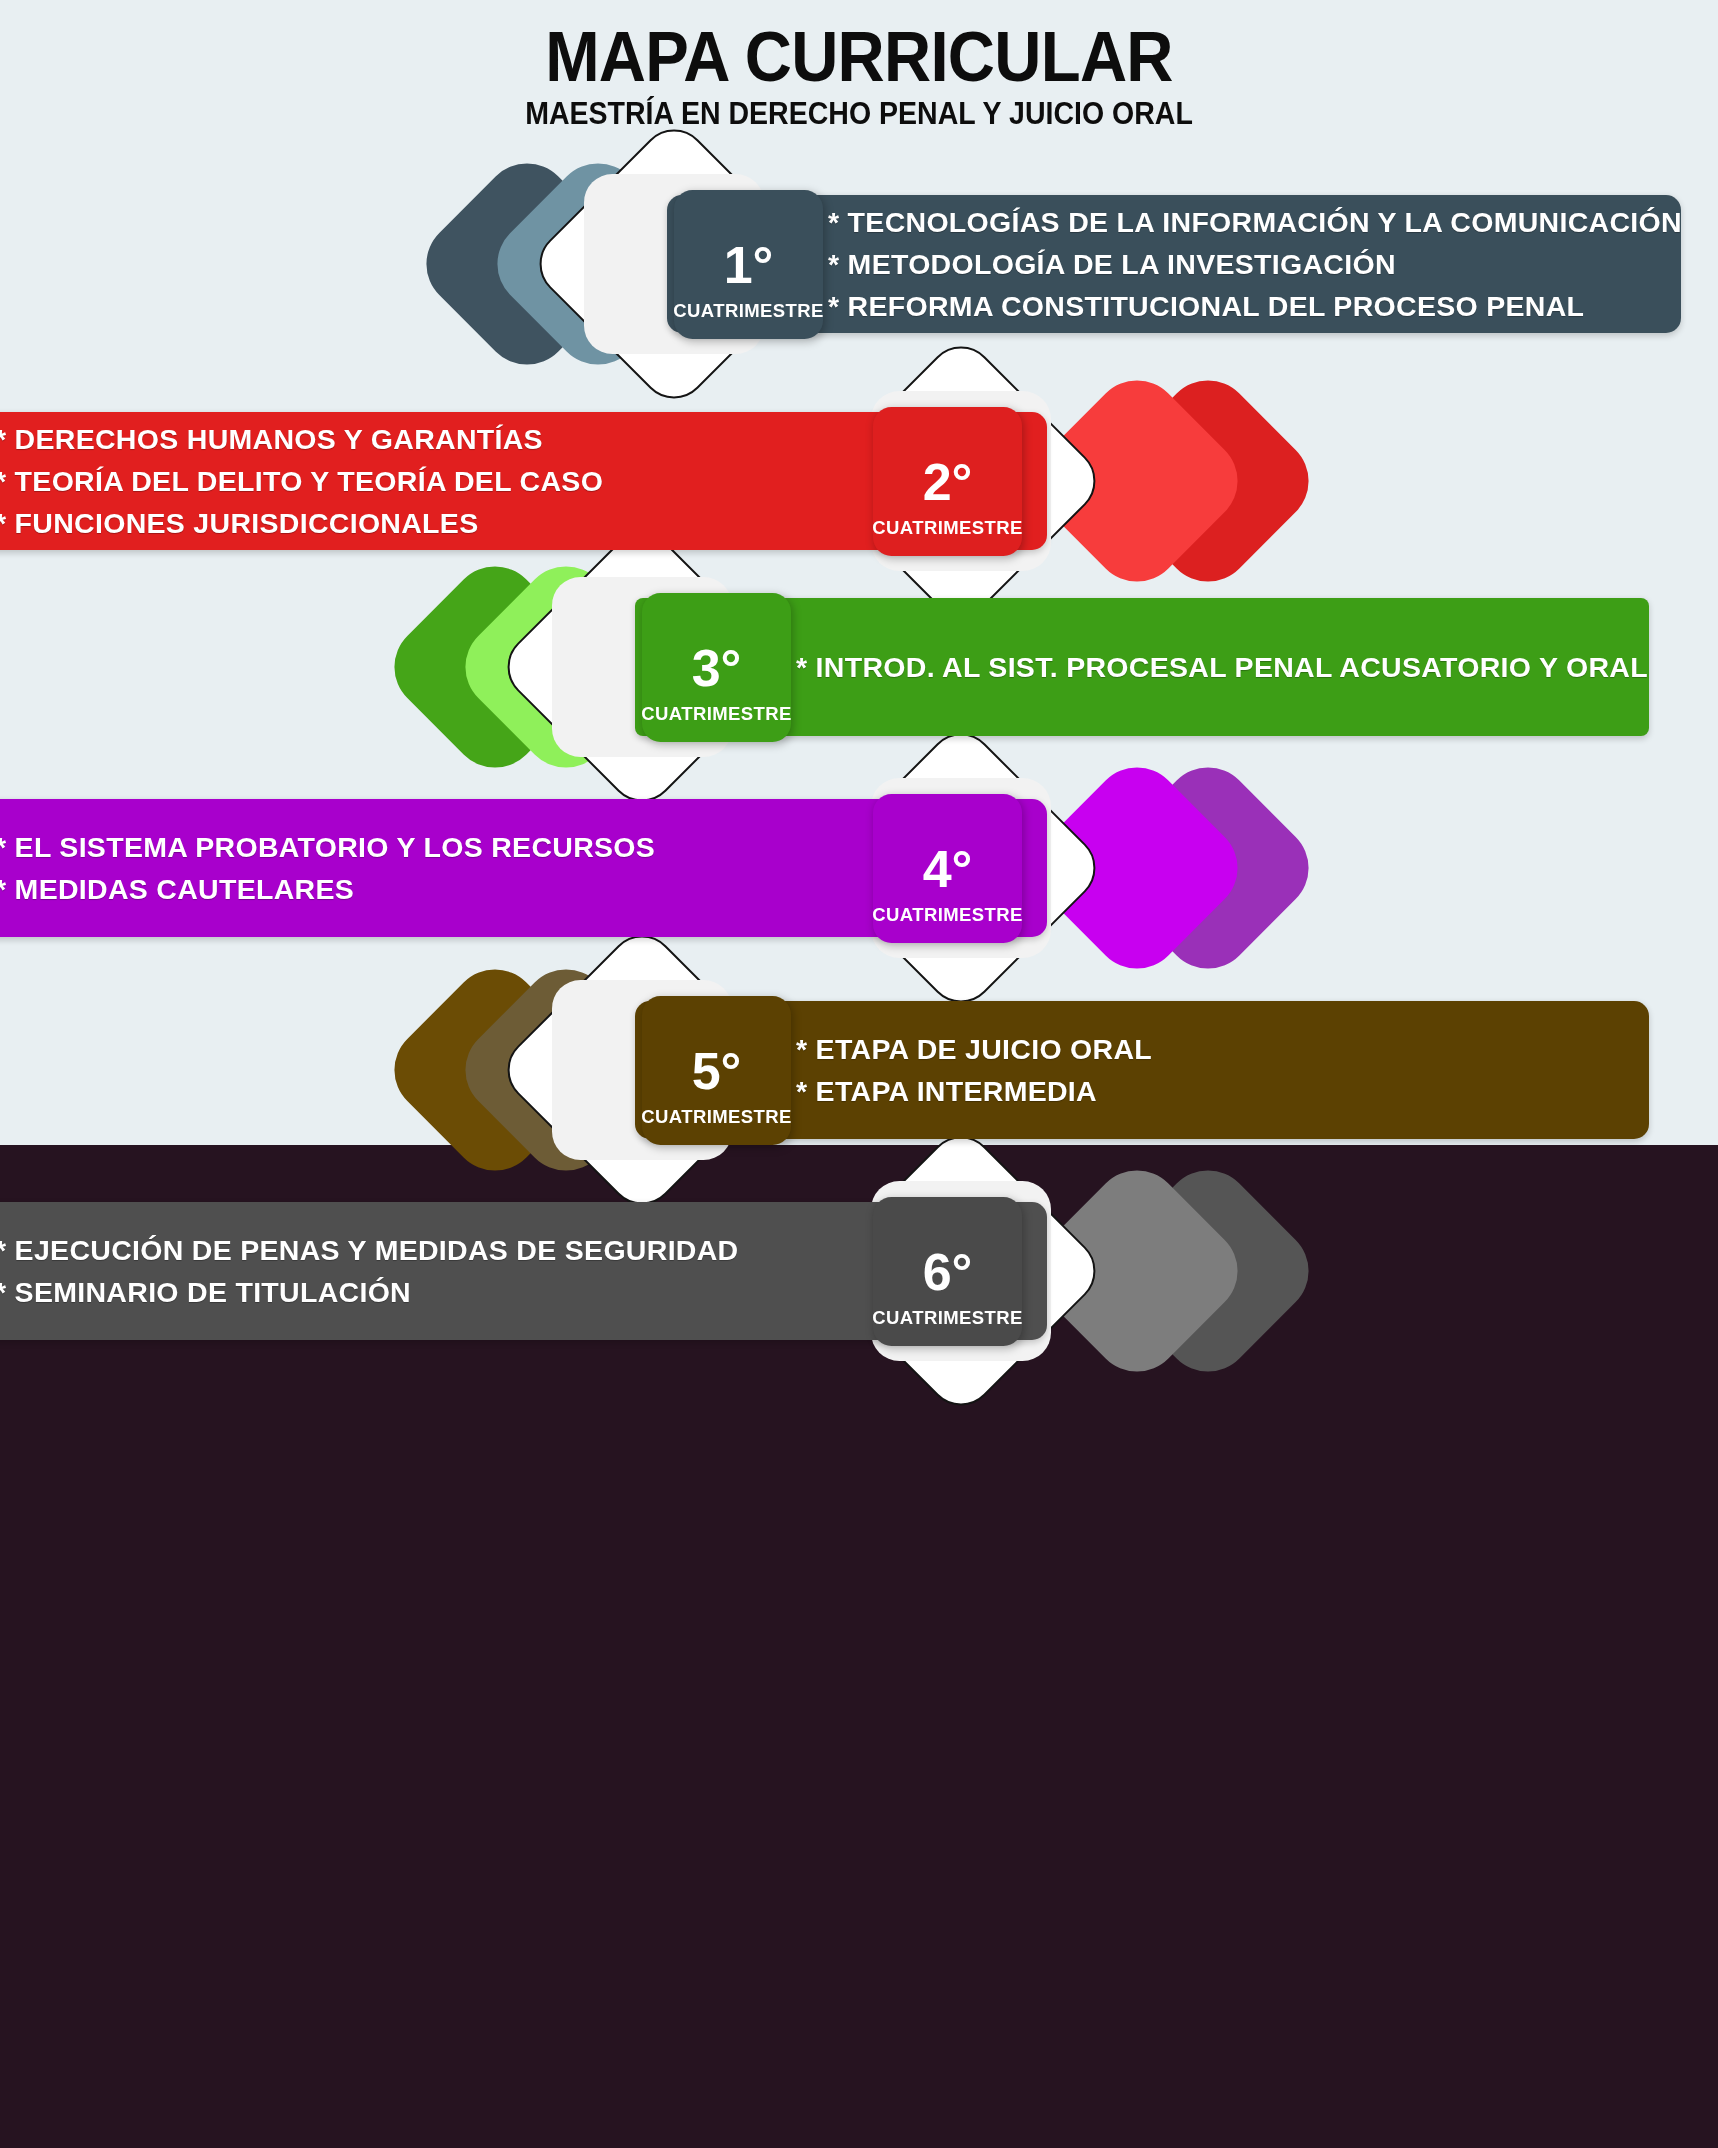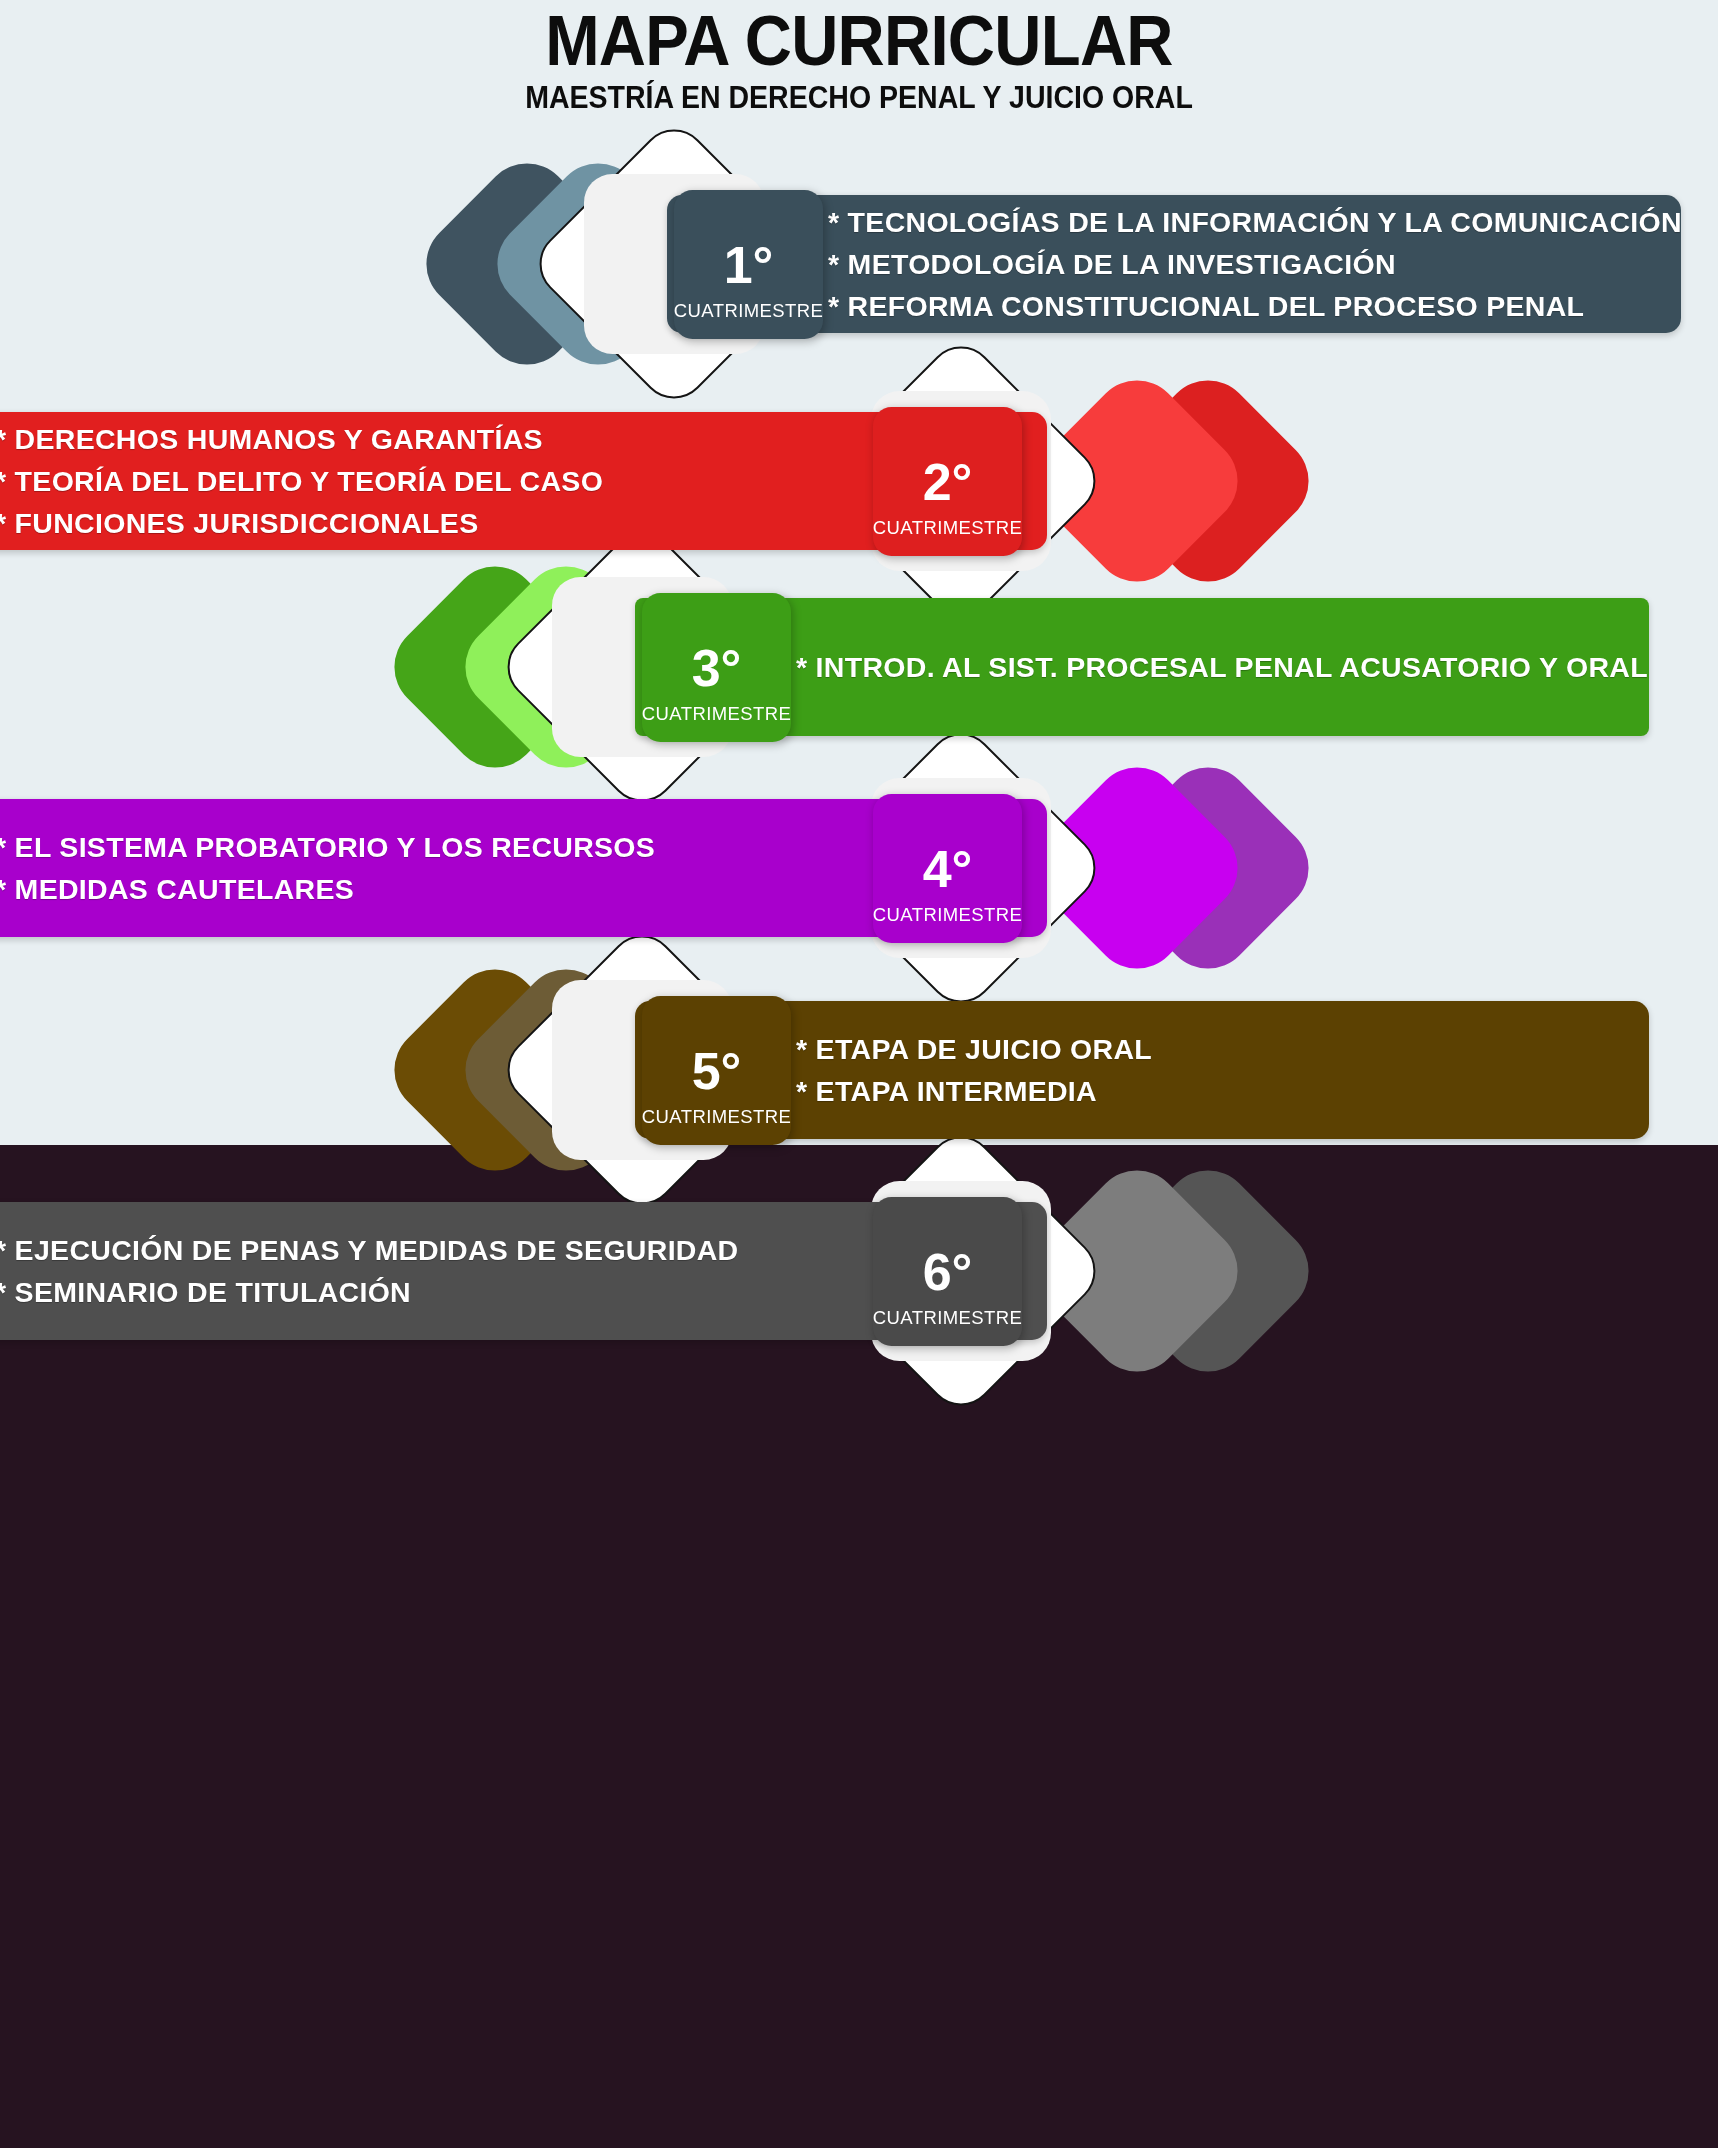--- a/index.html
+++ b/index.html
@@ -25,21 +25,21 @@
   }
   #bg-dark {
     position: absolute; left: 0; top: 1145px;
     width: 1718px; height: 1003px;
     background: #261320;
   }
 
   
   #header {
     position: absolute;
-    left: 0; top: 0;
+    left: 0; top: 16px;
     width: 1718px;
     text-align: center;
     z-index: 30;
     pointer-events: none;
   }
   #title {
     font-family: "Liberation Sans Narrow", "Liberation Sans", sans-serif;
     font-size: 71px;
     font-weight: bold;
     color: #0d0d0d;
@@ -147,21 +147,21 @@
     font-size: 52px;
     font-weight: bold;
     color: #ffffff;
     line-height: 1;
     margin-bottom: 5px;
     margin-top: 6.7px;
   }
   .badge .cuat {
     font-family: "Liberation Sans Narrow", "Liberation Sans", sans-serif;
     font-size: 18.5px;
-    font-weight: normal;
+    font-weight: bold;
     color: #ffffff;
     letter-spacing: 0.4px;
     line-height: 1;
     white-space: nowrap;
     position: absolute;
     bottom: 18.5px;
   }
 
   
   .row.face-right .chev-a { left: 411px; }

